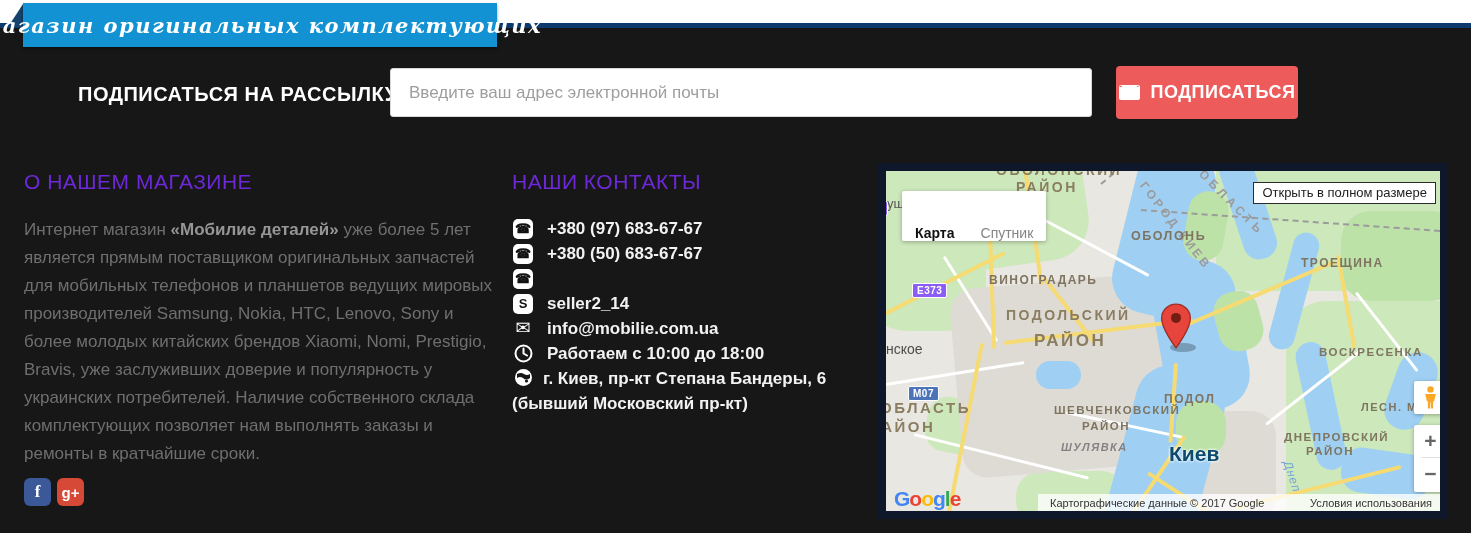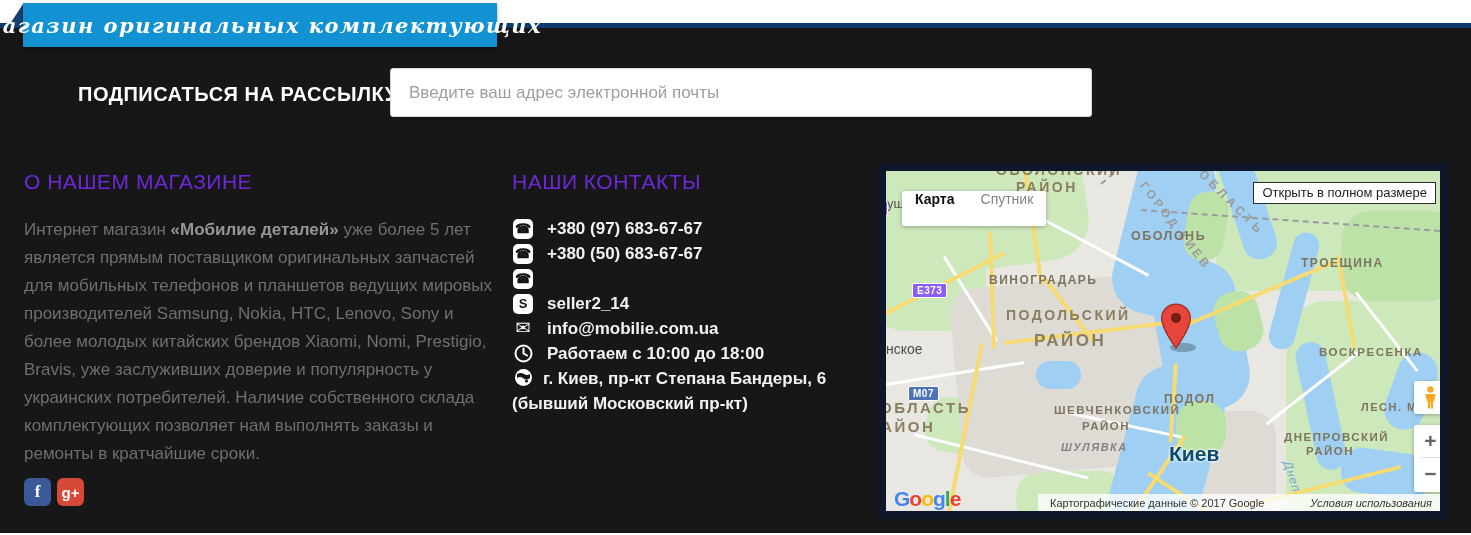--- a/index.html
+++ b/index.html
@@ -70,57 +70,61 @@
   .lbl-gray { color:#9b9b9b; letter-spacing:3px; font-size:12px; font-weight:bold; }
   .lbl-city { font-size:21px; font-weight:bold; color:#0c4a6e; letter-spacing:0;
               text-shadow:0 0 3px #fff, 0 0 3px #fff; }
   .lbl-plain { color:#4c4c4c; font-size:14px; letter-spacing:0; }
   .lbl-river { color:#74a4d8; font-style:italic; font-size:12px; letter-spacing:1px; }
   .badge { font-size:10px; font-weight:bold; color:#fff; padding:1px 4px; border-radius:2px;
            border:1px solid #fff; letter-spacing:.5px; }
   .badge-grn { background:#8b5cf6; }
   .badge-blu { background:#4d74b8; }
 
-  .map-type { left:16px; top:20px; height:35px; background:#fff; border-radius:2px;
-              box-shadow:0 1px 4px rgba(0,0,0,.3); display:flex; align-items:flex-start; font-size:14px;
+  .map-type { left:16px; top:20px; height:50px; background:#fff; border-radius:2px;
+              box-shadow:0 1px 4px rgba(0,0,0,.3); display:flex; align-items:flex-end; font-size:14px;
               position:absolute; }
   .map-type span { position:static; padding:0 13px; cursor:pointer; }
   .mt-active { color:#111; font-weight:bold; }
   .mt-idle { color:#858585; }
   .fullsize { right:4px; top:11px; height:22px; background:#fff; border:1px solid #2b2b2b; color:#1d1d1d;
               font-size:13px; line-height:20px; padding:0 8px; cursor:pointer; }
   .pegman-box { left:528px; top:210px; width:33px; height:33px; background:#fff; border-radius:2px;
                 box-shadow:0 1px 4px rgba(0,0,0,.3); display:flex; align-items:center; justify-content:center;
                 cursor:pointer; }
   .zoomctl { left:528px; top:254px; width:33px; height:67px; background:#fff; border-radius:2px;
              box-shadow:0 1px 4px rgba(0,0,0,.3); display:flex; flex-direction:column; align-items:center; }
   .zoomctl span { position:static; color:#666; font-size:21px; font-weight:bold; line-height:32px; cursor:pointer; }
   .zoom-div { position:static; width:19px; height:1px; background:#e3e3e3; }
   .glogo { left:8px; top:316px; font-size:21px; font-weight:bold; letter-spacing:-1px; }
   .glogo span { position:static; }
   .attrib { left:152px; right:0; bottom:0; height:17px; background:rgba(255,255,255,.78);
             display:flex; align-items:center; justify-content:space-between; padding:0 8px 0 12px;
             font-size:11px; color:#333; }
   .attrib span { position:static; white-space:nowrap; }
-  .attrib .terms { cursor:pointer;font-style:italic; }
+  .attrib .terms { cursor:pointer; }
   .pin-shadow { left:284px; top:172px; width:26px; height:9px; background:rgba(0,0,0,.25); border-radius:50%; }
 </style>
 </head>
 <body>
 
 <div class="page">
   <div class="footer-bg"></div>
   <div class="navy-line"></div>
   <div class="ribbon-fold"></div>
   <div class="ribbon">
     <span>Магазин оригинальных комплектующих</span>
   </div>
 
   <div class="nl-label">ПОДПИСАТЬСЯ НА РАССЫЛКУ</div>
   <input class="nl-input" type="text" placeholder="Введите ваш адрес электронной почты" style="">
+  <button class="nl-btn">
+    <span class="env"></span>
+    <span>ПОДПИСАТЬСЯ</span>
+  </button>
 
   <div class="col-title about-title">О НАШЕМ МАГАЗИНЕ</div>
   <div class="about-text"><span>Интернет магазин </span><b>«Мобилие деталей»</b><span> уже более 5 лет является прямым поставщиком оригинальных запчастей для мобильных телефонов и планшетов ведущих мировых производителей Samsung, Nokia, HTC, Lenovo, Sony и более молодых китайских брендов Xiaomi, Nomi, Prestigio, Bravis, уже заслуживших доверие и популярность у украинских потребителей. Наличие собственного склада комплектующих позволяет нам выполнять заказы и ремонты в кратчайшие сроки.</span></div>
   <div class="social">
     <div class="soc soc-fb">
       <span>f</span>
     </div>
     <div class="soc soc-gp">
       <span>g+</span>
     </div>

